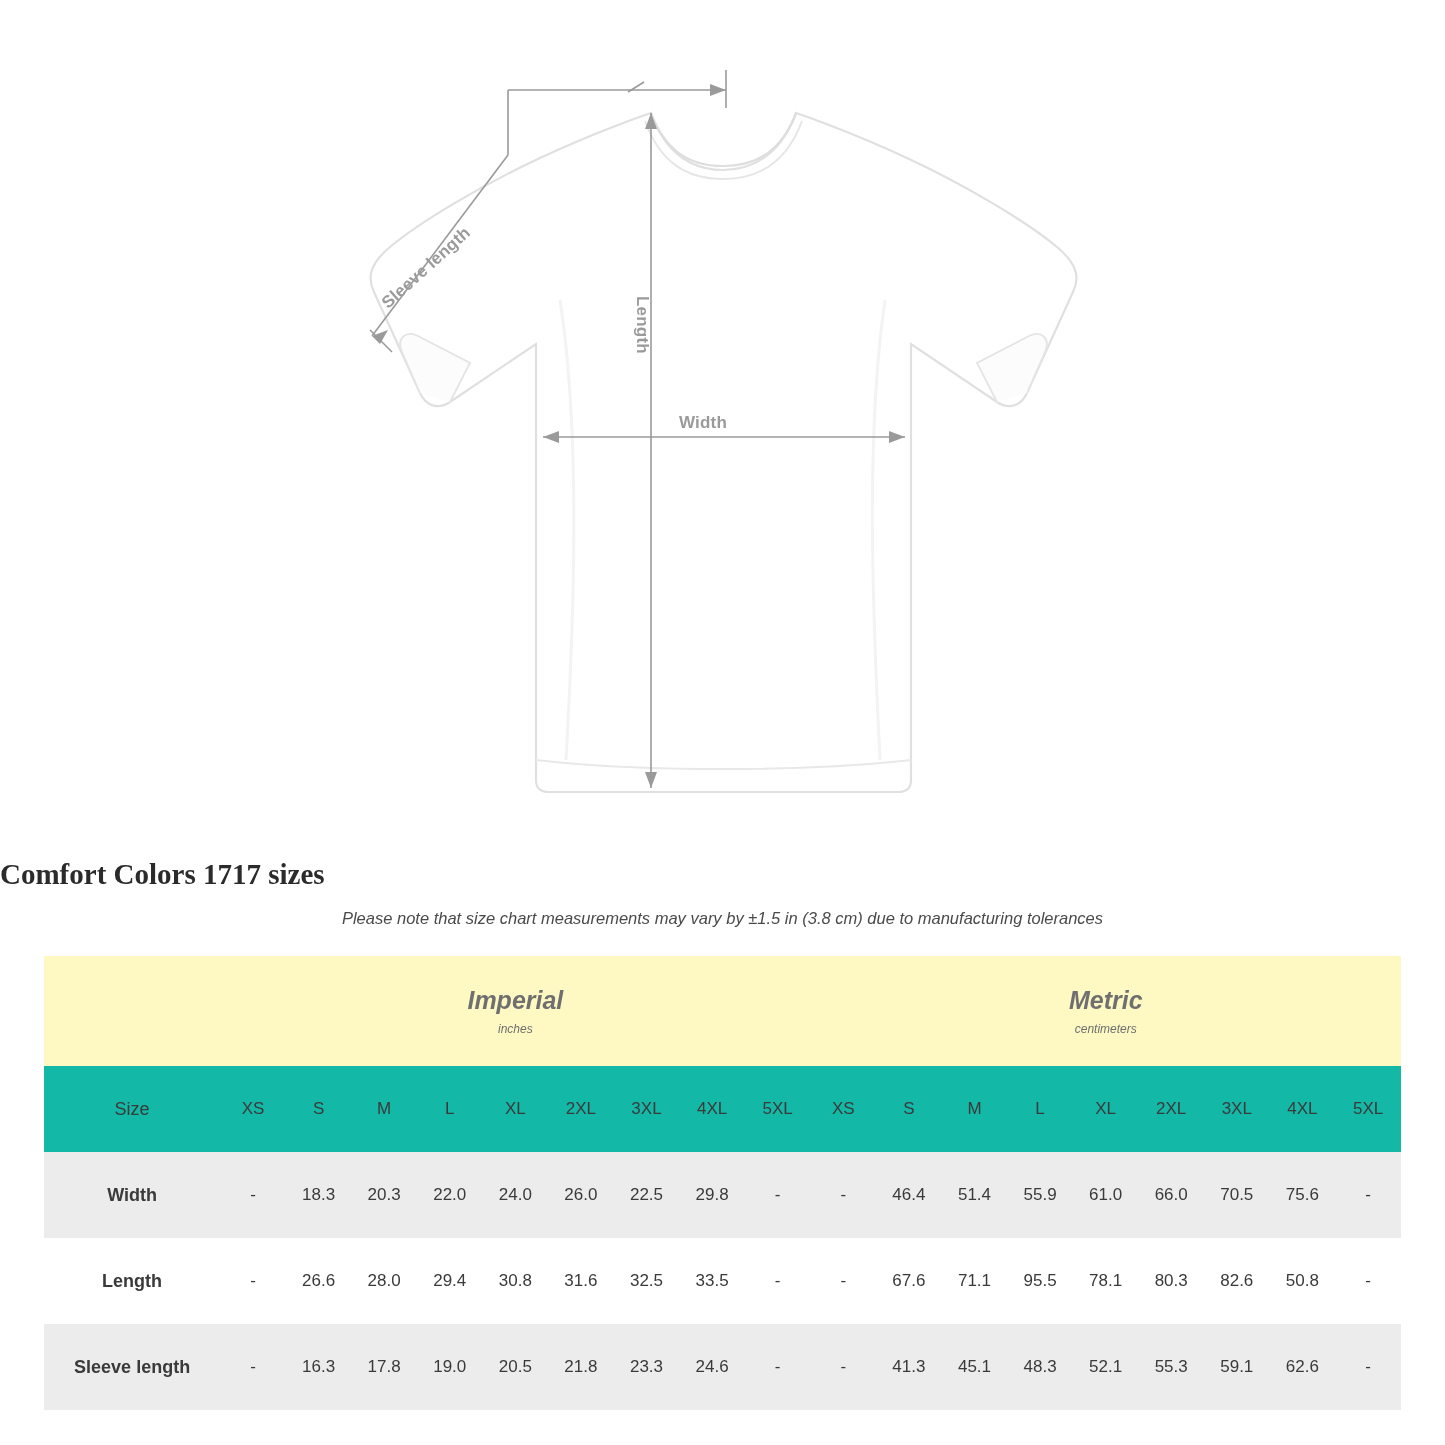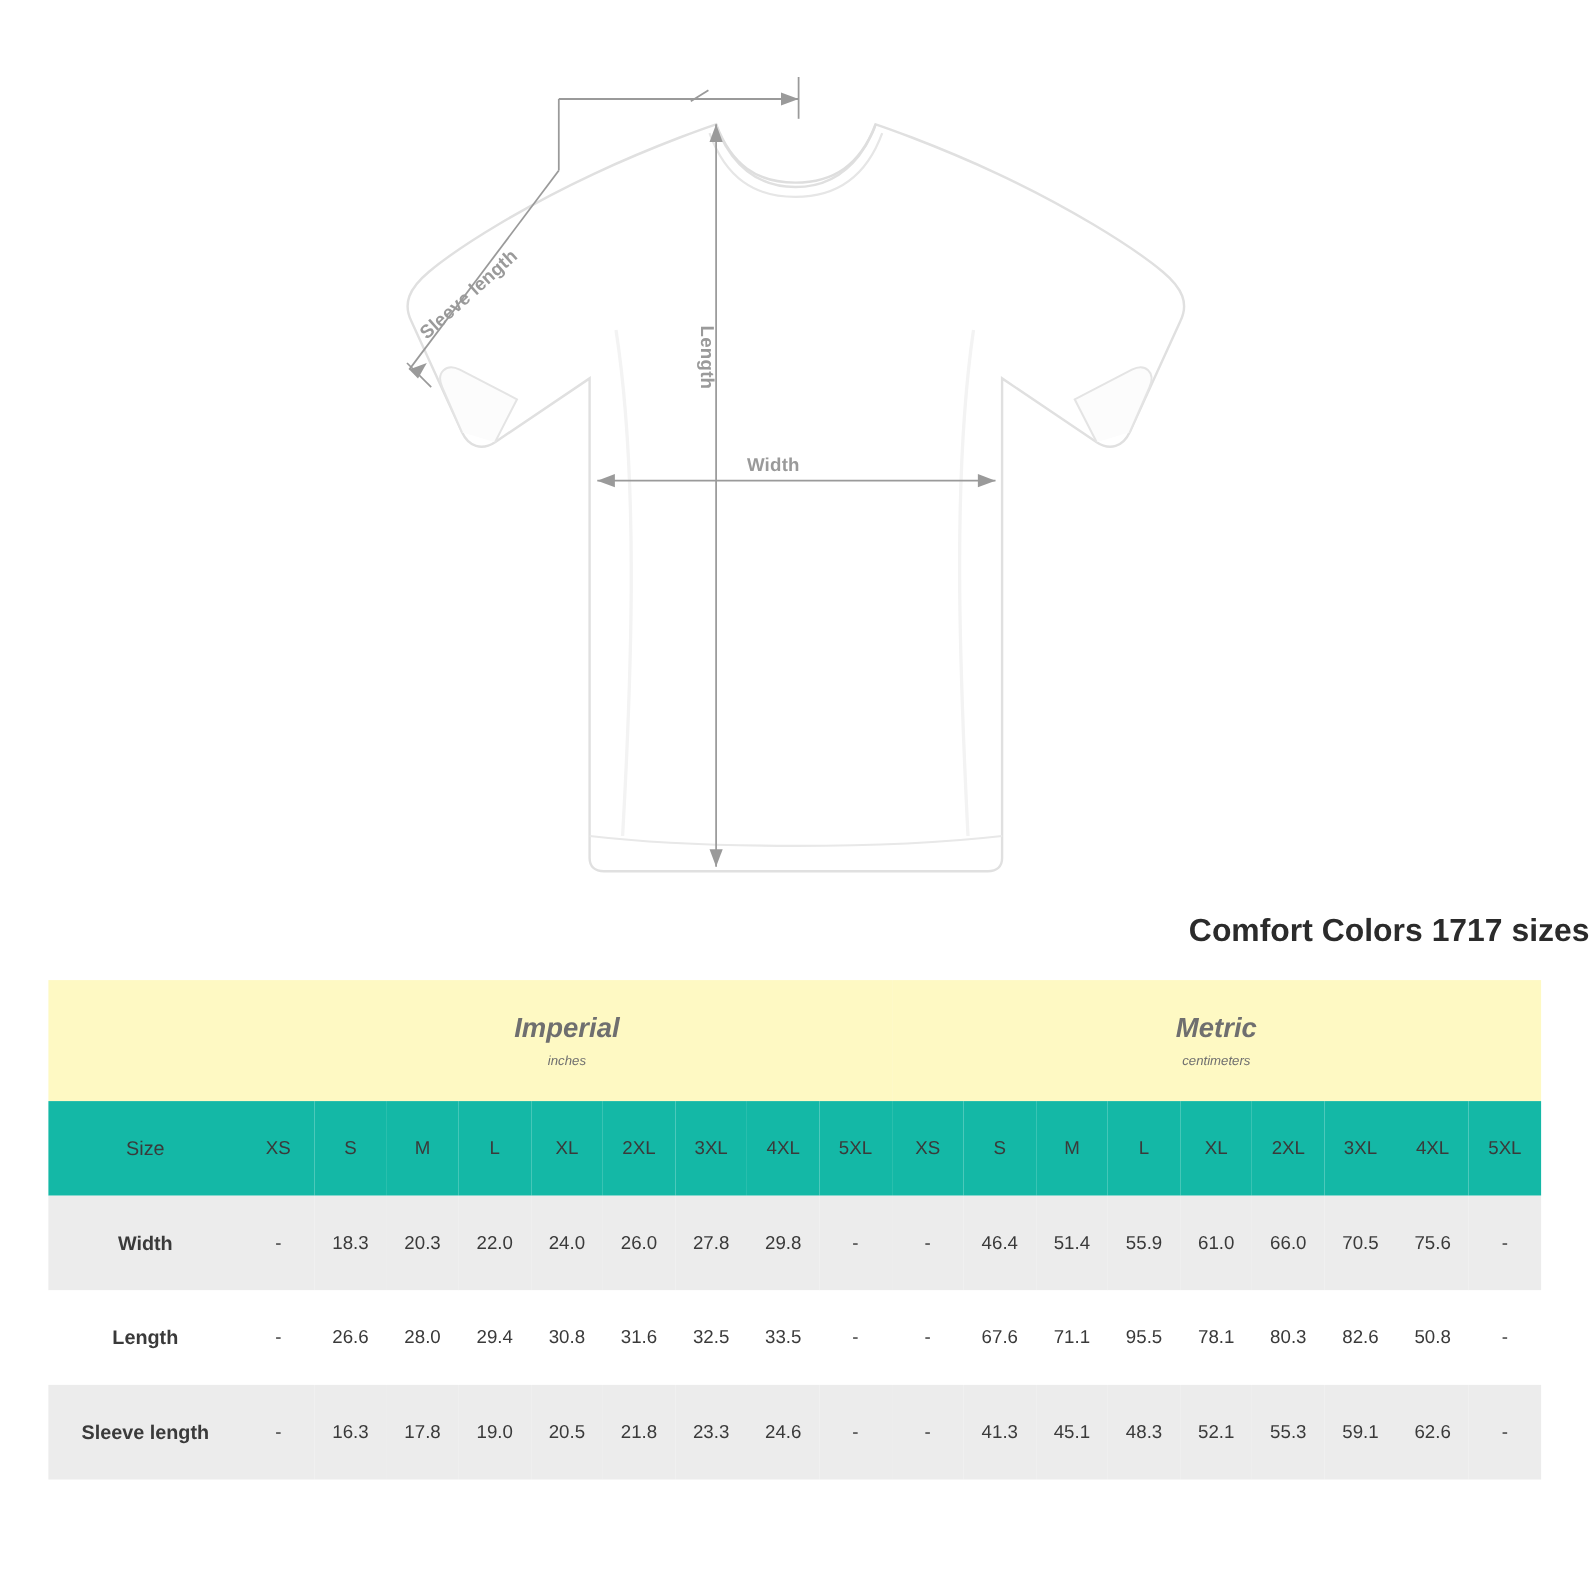--- a/index.html
+++ b/index.html
@@ -51,24 +51,26 @@
   }
   .dim-label.sleeve {
     left: 378px;
     top: 298px;
     transform: rotate(-42deg);
     transform-origin: left top;
   }
 
   
   .title {
-    text-align: right;
+    text-align: left;
     font-size: 29px;
     font-weight: bold;
     color: #2b2b2b;
+    margin-top: 28px;
+    font-family: Liberation Serif, serif;
   }
   .subtitle {
     text-align: center;
     font-size: 16.5px;
     font-style: italic;
     color: #4a4a4a;
     margin-top: 18px;
   }
 
   
@@ -194,20 +196,21 @@
         <line x1="628" y1="92" x2="644" y2="82"></line>
       </g>
     </svg>
 
     <div class="dim-label width">Width</div>
     <div class="dim-label length">Length</div>
     <div class="dim-label sleeve">Sleeve length</div>
   </div>
 
   <div class="title">Comfort Colors 1717 sizes</div>
+  <div class="subtitle">Please note that size chart measurements may vary by ±1.5 in (3.8 cm) due to manufacturing tolerances</div>
 
   <div class="table-wrap">
     <table class="sizes">
       <colgroup>
         <col class="col-label">
         <col class="col-cell">
           <col class="col-cell">
           <col class="col-cell">
           <col class="col-cell">
           <col class="col-cell">
@@ -261,21 +264,21 @@
         </tr>
 
         <tr class="data-row shaded">
           <td class="rowlabel">Width</td>
           <td>-</td>
           <td>18.3</td>
           <td>20.3</td>
           <td>22.0</td>
           <td>24.0</td>
           <td>26.0</td>
-          <td>27.8</td>
+          <td>22.5</td>
           <td>29.8</td>
           <td>-</td>
           <td>-</td>
           <td>46.4</td>
           <td>51.4</td>
           <td>55.9</td>
           <td>61.0</td>
           <td>66.0</td>
           <td>70.5</td>
           <td>75.6</td>

